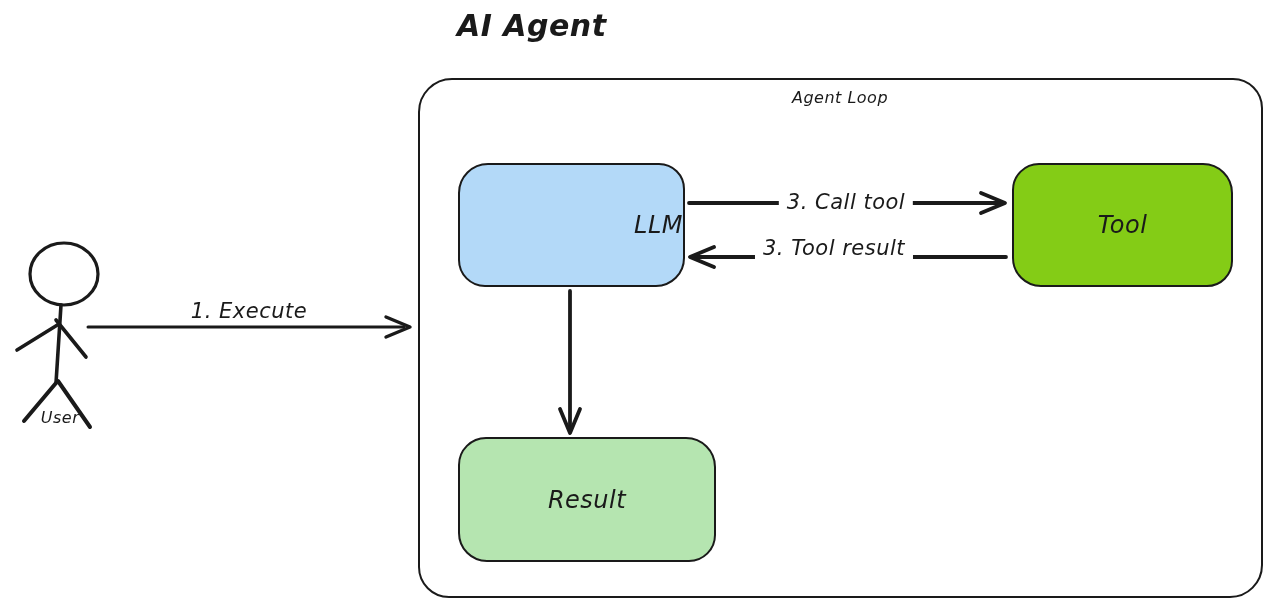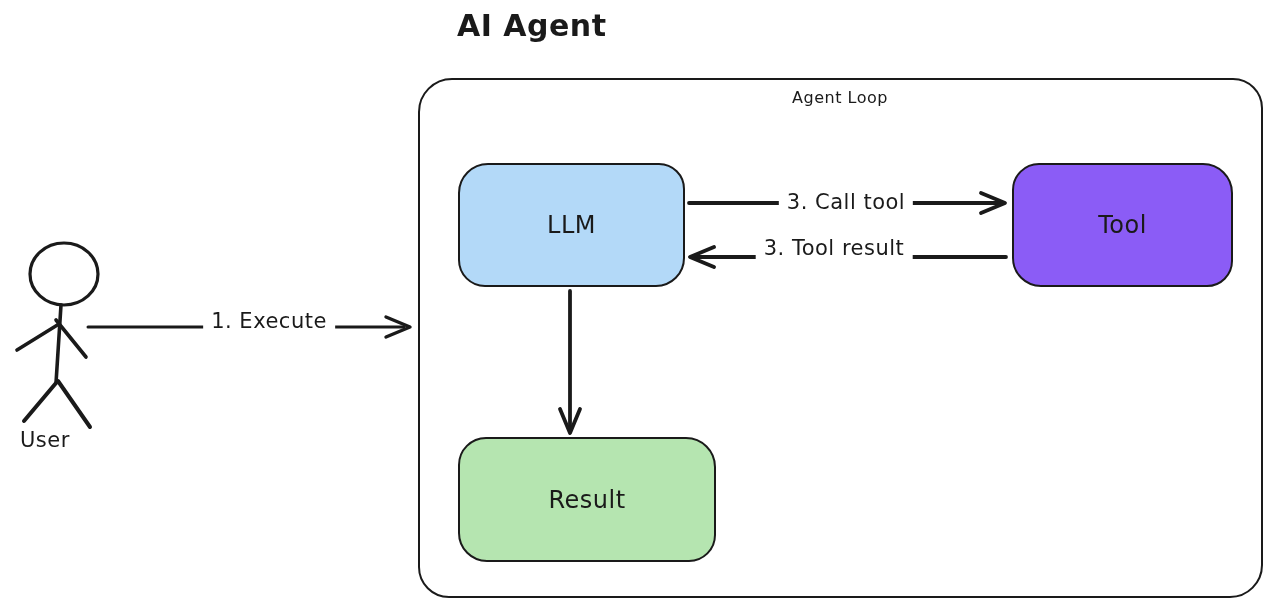--- a/index.html
+++ b/index.html
@@ -9,20 +9,21 @@
     color: #1a1a1a;
   }
   #canvas {
     position: relative;
     width: 1274px;
     height: 611px;
     background: #ffffff;
     overflow: hidden;
   }
   .hand {
+    font-style: italic;
     letter-spacing: 0.5px;
     color: #1a1a1a;
   }
   #diagram-title {
     position: absolute;
     left: 457px;
     top: 8px;
     font-size: 30px;
     font-weight: bold;
   }
@@ -68,30 +69,31 @@
     border-radius: 28px 30px 27px 29px;
   }
   .edge-label {
     position: absolute;
     background: #ffffff;
     padding: 0 8px;
     font-size: 21px;
     white-space: nowrap;
     transform: translate(-50%, -50%);
   }
-  #edge-label-execute     { left: 249px; top: 321px; margin-left: 20px; }
+  #edge-label-execute     { left: 249px; top: 311px; }
   #edge-label-call-tool   { left: 846px; top: 202px; }
   #edge-label-tool-result { left: 834px; top: 248px; }
   #edge-label-agent-result{ left: 571px; top: 365px; }
   #user-label {
     position: absolute;
     left: 20px;
-    top: 428px;
+    top: 408px;
     width: 80px;
-    font-size: 21px;
+    text-align: center;
+    font-size: 16px;
   }
   #shapes-svg {
     position: absolute;
     left: 0; top: 0;
     width: 1274px; height: 611px;
     pointer-events: none;
   }
   #shapes-svg * { vector-effect: non-scaling-stroke; }
 </style>
 </head>
@@ -131,25 +133,25 @@
         <path d="M 560 409 L 570 433 L 580 409"></path>
       </g>
     </g>
   </svg>
 
   <div id="diagram-title" class="hand">AI Agent</div>
 
   <div id="agent-loop-box"></div>
   <div id="agent-loop-label" class="hand">Agent Loop</div>
 
-  <div id="llm-node" class="node" style="background: rgb(179, 217, 248);">
+  <div id="llm-node" class="node" style="background: rgb(179, 217, 248); justify-content: flex-end;">
     <span class="hand">LLM</span>
   </div>
 
-  <div id="tool-node" class="node" style="background: #8b5cf6;">
+  <div id="tool-node" class="node" style="background: #84cc16;">
     <span class="hand">Tool</span>
   </div>
 
   <div id="result-node" class="node" style="background: rgb(181, 229, 176);">
     <span class="hand">Result</span>
   </div>
 
   <div id="edge-label-execute" class="edge-label hand">1. Execute</div>
 
   <div id="edge-label-call-tool" class="edge-label hand">3. Call tool</div>

